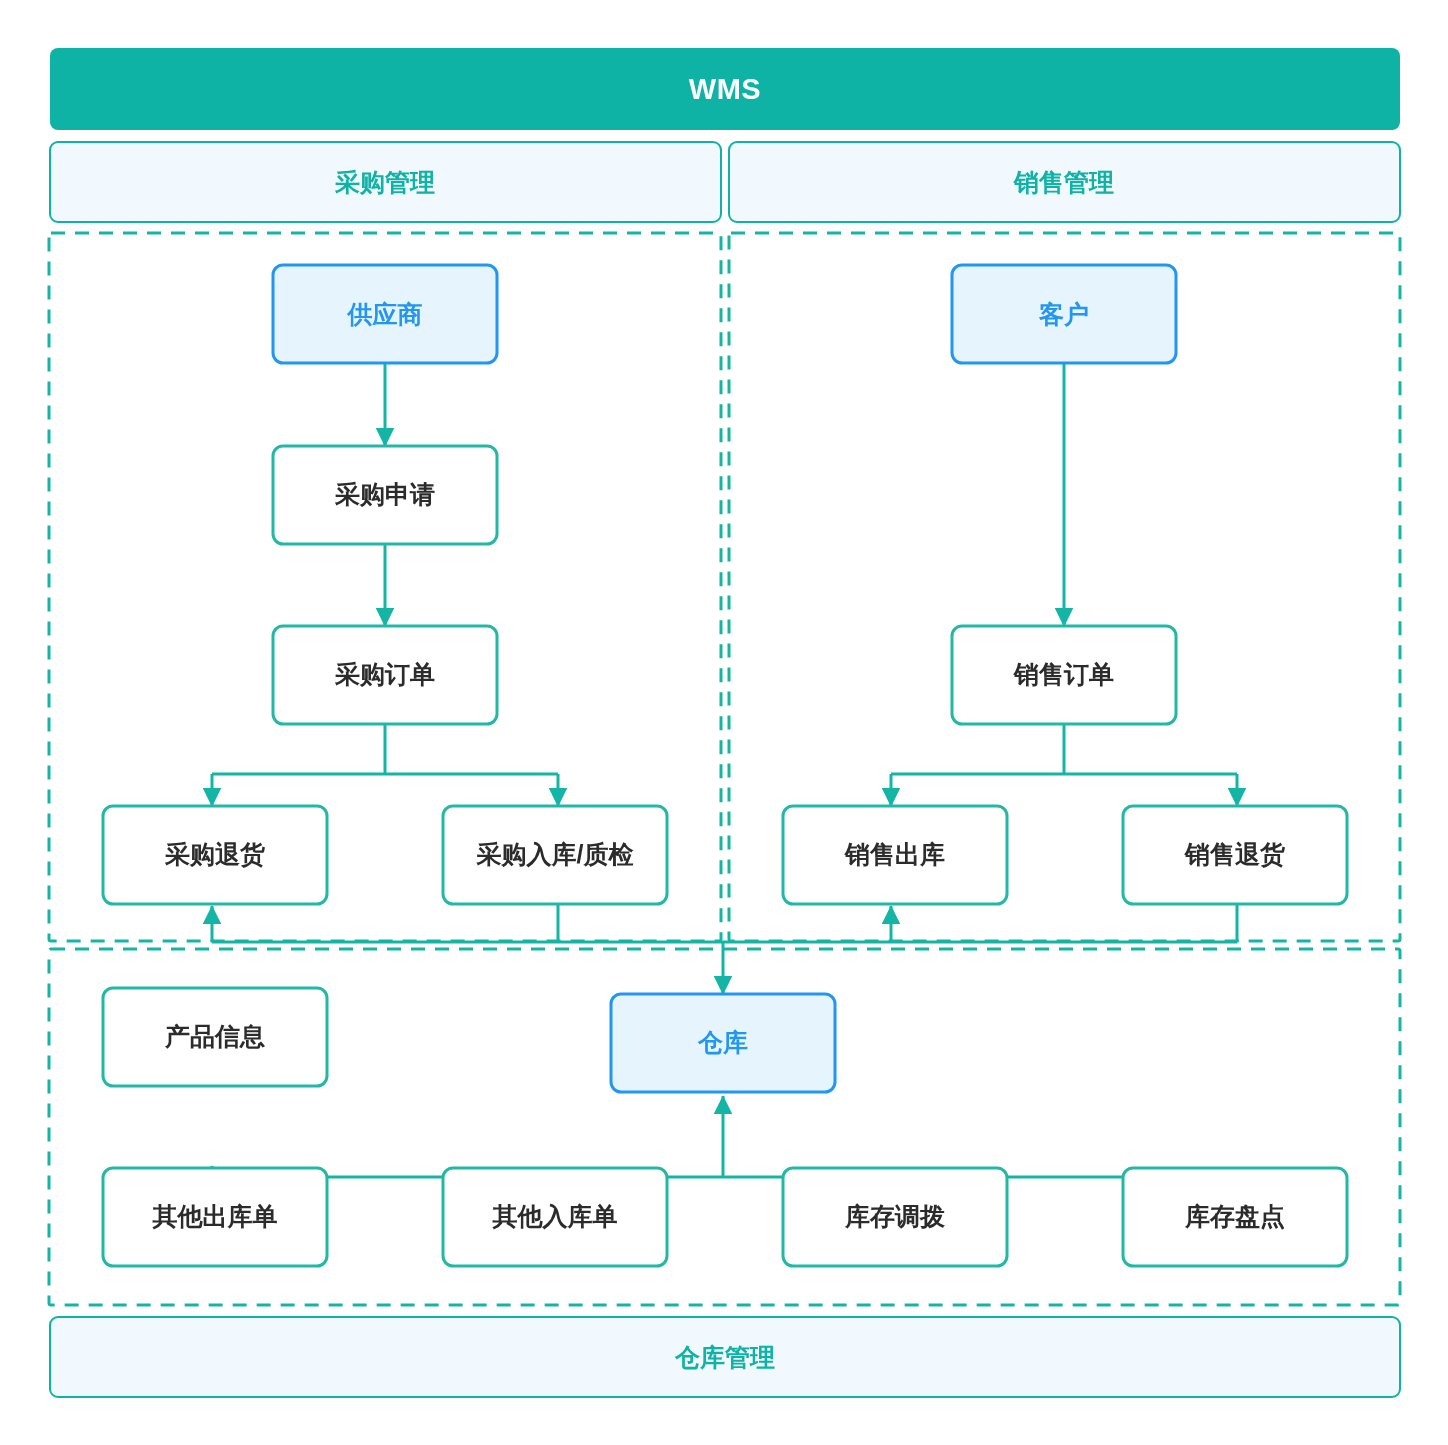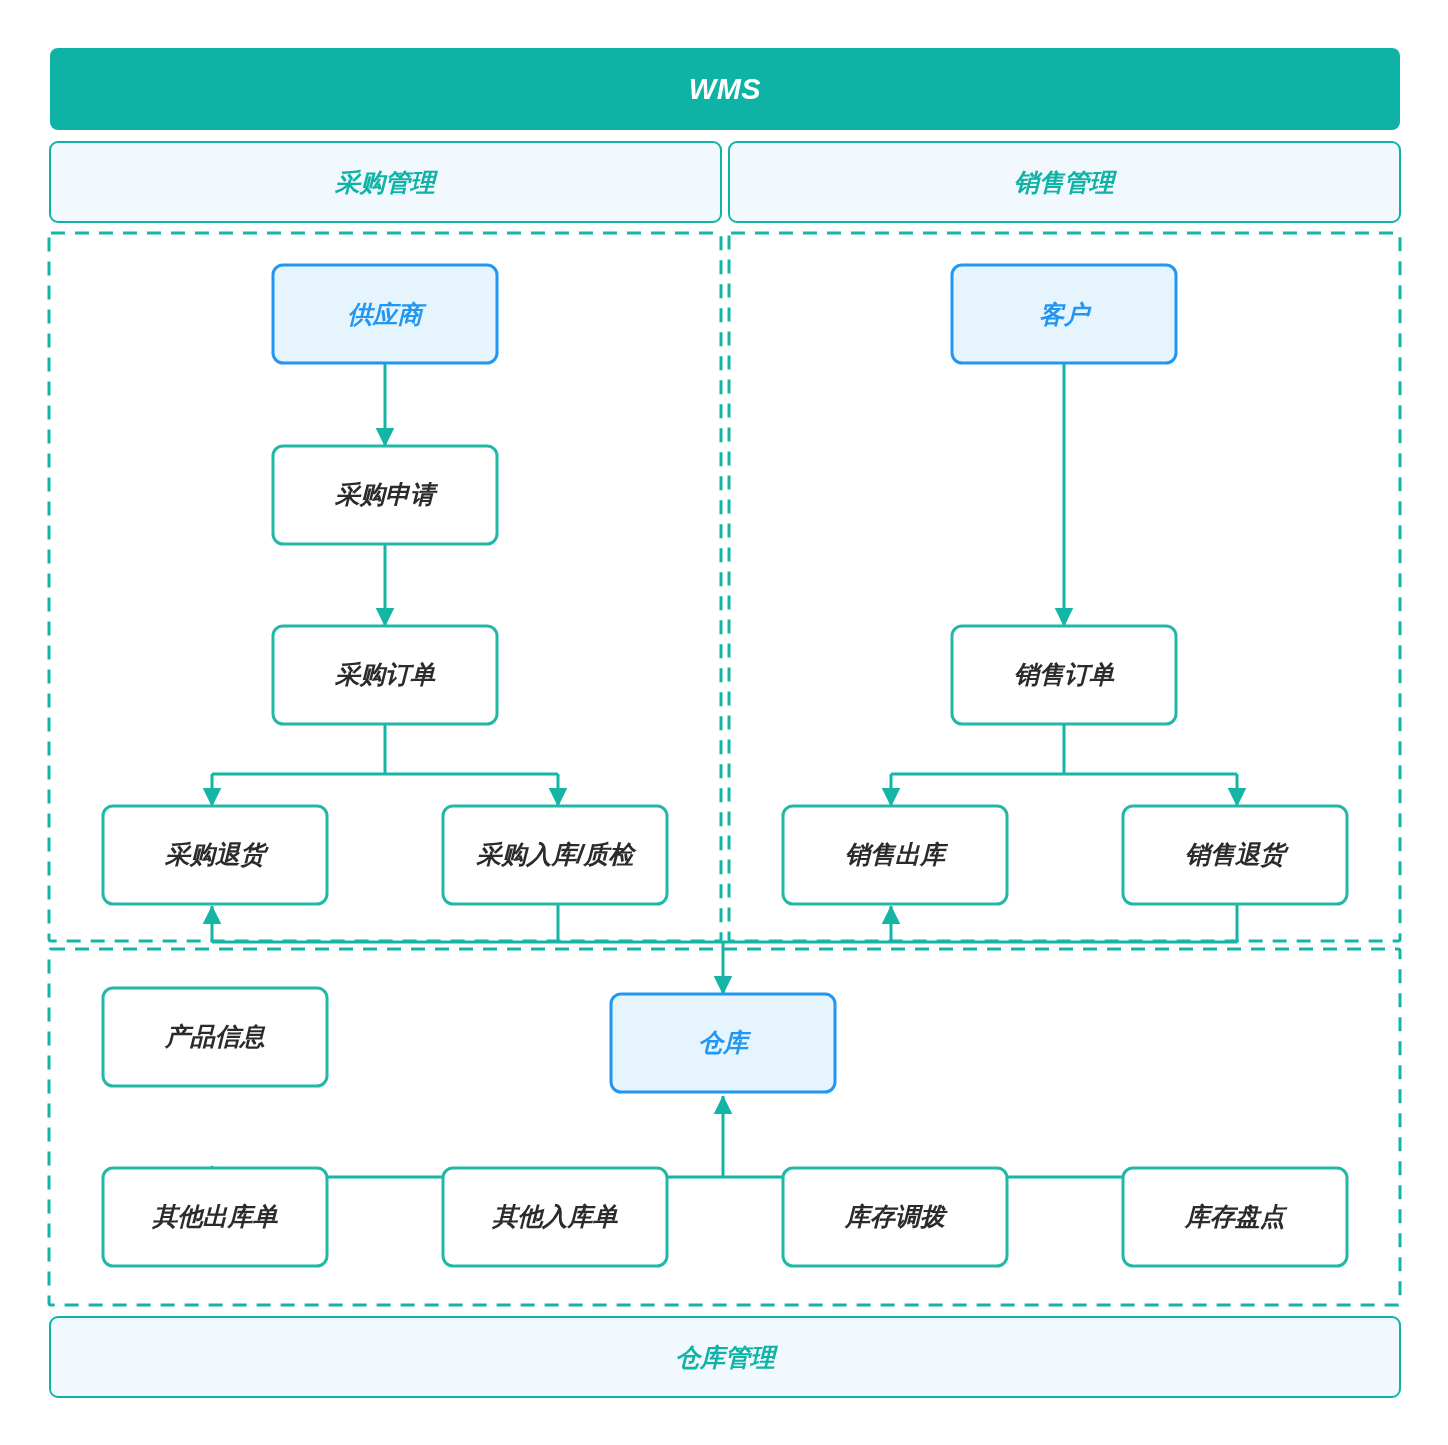--- a/index.html
+++ b/index.html
@@ -10,21 +10,20 @@
   body {
     width: 1448px;
     height: 1445px;
     font-family: "Liberation Sans", "DejaVu Sans", sans-serif;
     overflow: hidden;
   }
   #stage {
     position: relative;
     width: 1448px;
     height: 1032px;
-    font-style: italic;
   }
   svg#diagram {
     position: absolute;
     left: 0;
     top: 0;
     width: 1448px;
     height: 1445px;
     display: block;
   }
   .node-label {

